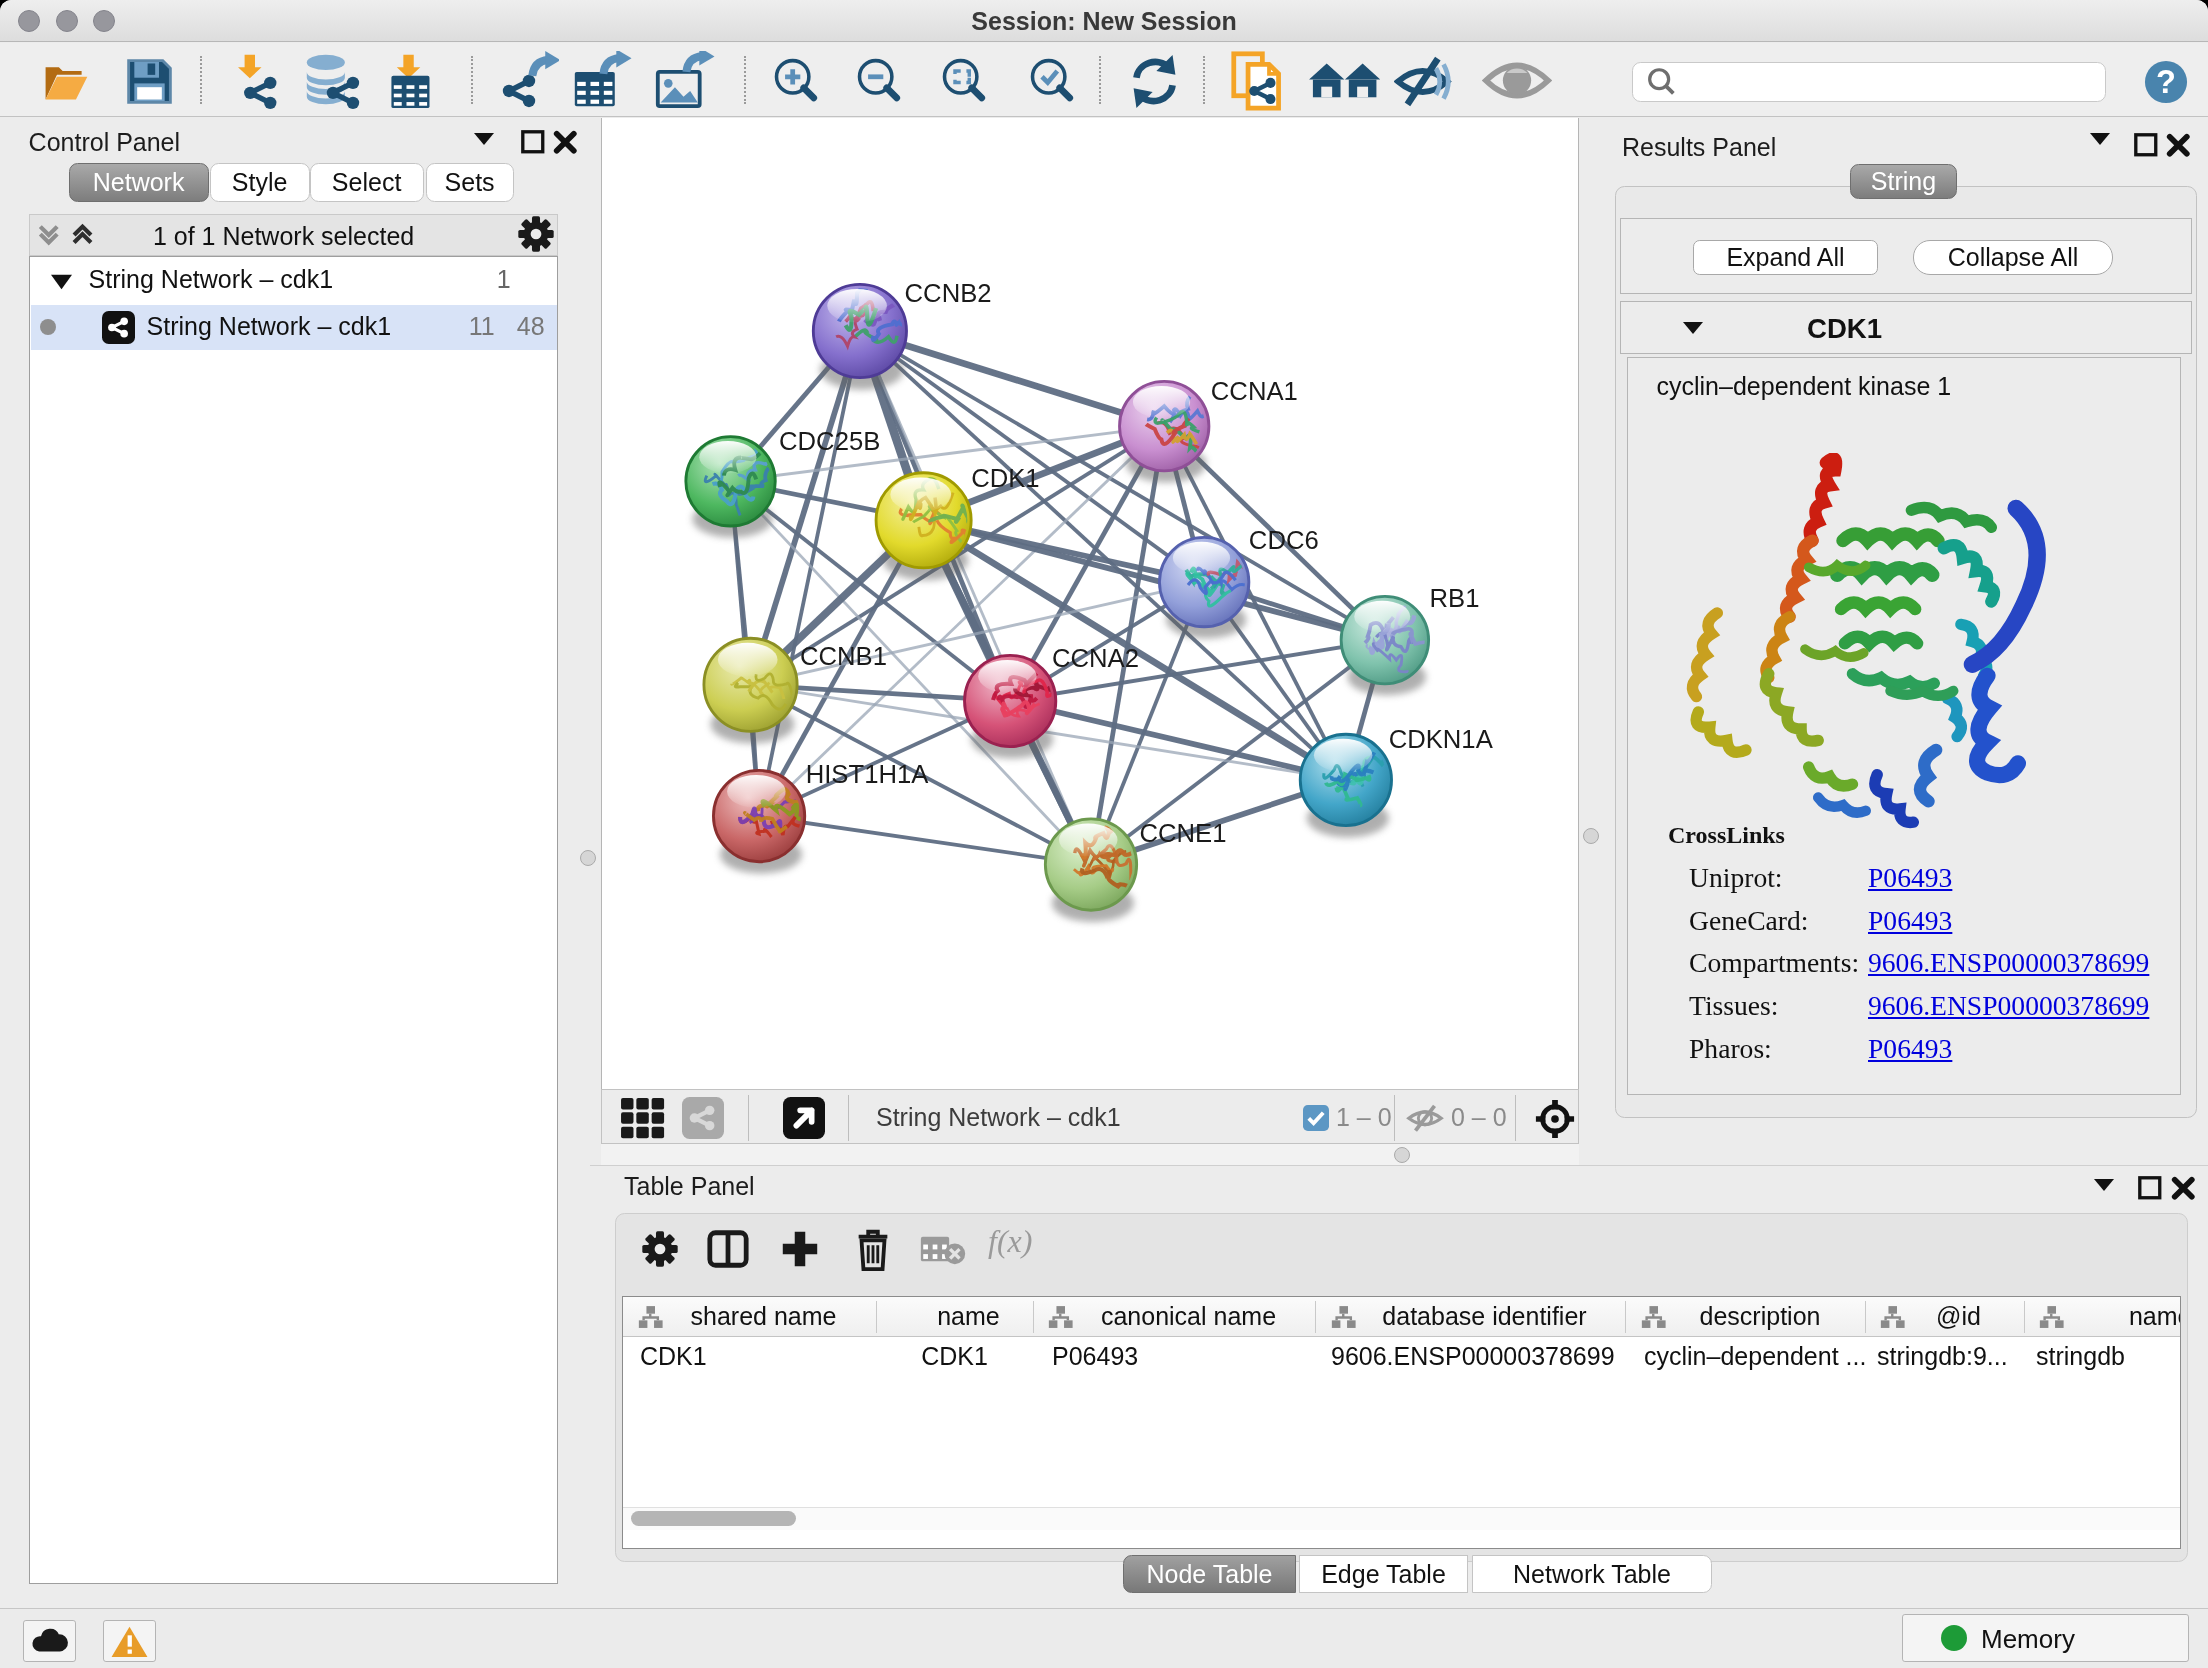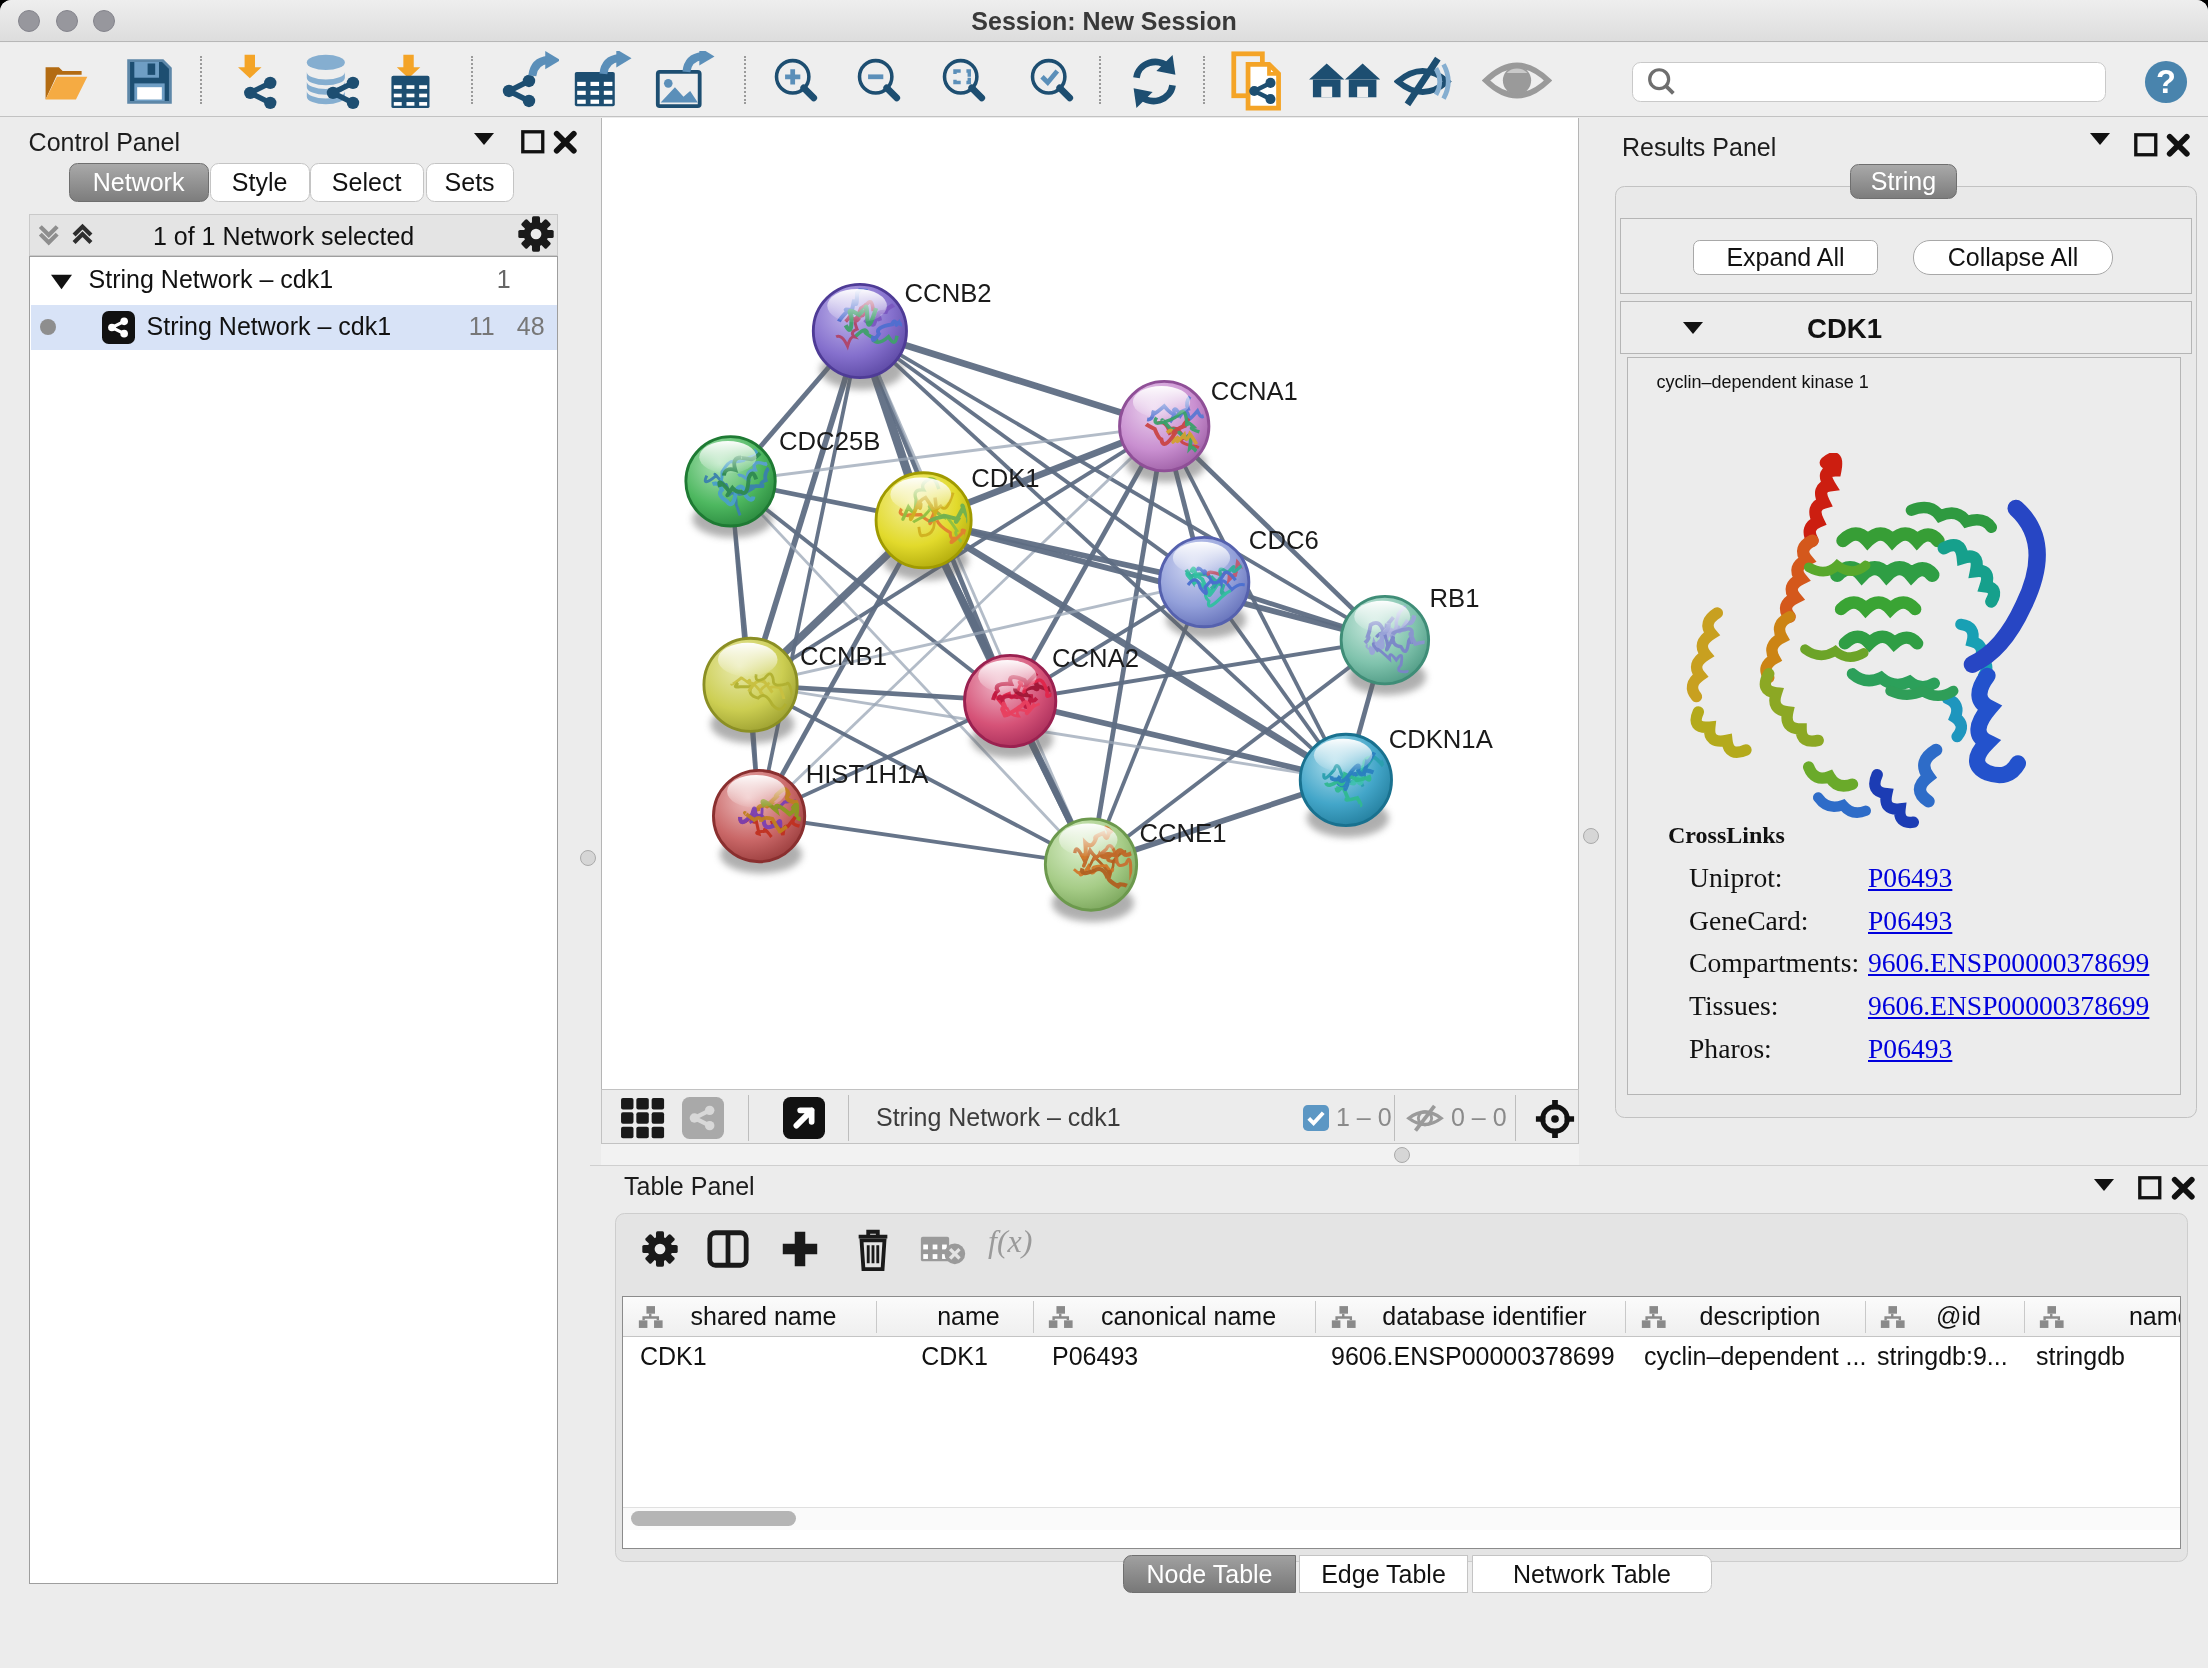--- a/index.html
+++ b/index.html
@@ -583,21 +583,21 @@
       <div class="abs" style="left:270px;top:46px;width:107px;height:35px;z-index:5;background:linear-gradient(#a9a9a9,#7d7d7d);border:1px solid #6f6f6f;border-radius:8.6px;color:#fff;font-size:25px;text-align:center;line-height:33px">String</div>
       <div class="abs" style="left:35px;top:68px;width:582px;height:932px;background:#e9e9e9;border:1px solid #c2c2c2;border-radius:9.5px"></div>
       <div class="abs" style="left:40px;top:100px;width:572px;height:76px;background:#ececec;border:1.9px solid #b5b5b5"></div>
       <div class="abs" style="left:113px;top:122px;width:185px;height:35px;background:#fff;border:1px solid #a8a8a8;border-radius:6.7px;font-size:25px;text-align:center;line-height:33px;color:#111">Expand All</div>
       <div class="abs" style="left:333px;top:122px;width:200px;height:35px;background:#fff;border:1px solid #a8a8a8;border-radius:17px;font-size:25px;text-align:center;line-height:33px;color:#111">Collapse All</div>
       <div class="abs" style="left:40px;top:183px;width:572px;height:53px;background:#ececec;border:1px solid #b5b5b5">
         <div class="ptri abs" style="left:62px;top:20px"></div>
         <div class="abs" style="left:186px;top:10.5px;font-size:27.6px;font-weight:bold;color:#111">CDK1</div>
       </div>
       <div class="abs" style="left:47px;top:239px;width:554px;height:738px;background:#ececec;border:1px solid #b5b5b5">
-        <div class="abs" style="left:28.5px;top:14.3px;font-size:18px;color:#111">cyclin–dependent kinase 1</div>
+        <div class="abs" style="left:28.5px;top:14.3px;font-size:25px;color:#111">cyclin–dependent kinase 1</div>
         <svg class="abs" style="left:38px;top:95px" width="390" height="376" viewBox="0 0 410 395">
           <g fill="none" stroke-linecap="round">
             <path d="M168 10 q14 -12 10 8 q-16 0 -6 16 q-14 2 -6 18 q-14 4 -6 20 q-14 6 -6 20" stroke="#cc1e10" stroke-width="13"></path>
             <path d="M154 92 q-16 8 -6 20 q-16 8 -6 20 q-16 8 -6 20 q-16 8 -6 20" stroke="#d4581c" stroke-width="13"></path>
             <path d="M130 172 q-16 8 -8 22 q-16 8 -8 22 q-14 8 -6 20" stroke="#cc8414" stroke-width="12"></path>
             <path d="M54 168 q-16 10 -6 22 q-16 10 -6 22 q-16 10 -6 22 q-14 10 -4 22" stroke="#c8a020" stroke-width="12"></path>
             <path d="M34 272 q-8 18 12 16 q-2 18 18 14 q2 18 20 10" stroke="#b4aa1c" stroke-width="12"></path>
             <path d="M108 232 q-10 18 8 20 q-6 18 12 20 q-4 18 14 18 q0 16 18 12" stroke="#8ca824" stroke-width="12"></path>
             <path d="M150 330 q6 16 22 10 q8 14 24 8" stroke="#6aaa2a" stroke-width="12"></path>
             <path d="M186 92 q14 -14 26 0 q14 -14 26 0 q14 -14 26 0 q12 -12 22 0" stroke="#379e36" stroke-width="14"></path>
@@ -736,13 +736,27 @@
         <div class="abs" style="left:1021px;top:45px;width:304px;text-align:left;font-size:25px;color:#111;white-space:nowrap">cyclin–dependent ...</div>
         <div class="abs" style="left:1254px;top:45px;width:304px;text-align:left;font-size:25px;color:#111;white-space:nowrap">stringdb:9...</div>
         <div class="abs" style="left:1413px;top:45px;width:304px;text-align:left;font-size:25px;color:#111;white-space:nowrap">stringdb</div>
         <div class="abs" style="left:0;top:210px;width:1559px;height:23px;background:#fafafa;border-top:1px solid #e0e0e0"></div>
         <div class="abs" style="left:7.6px;top:214px;width:165px;height:15px;background:#b5b5b5;border-radius:7.6px"></div>
       </div>
       <div class="abs" style="left:533px;top:389px;width:173px;height:38px;background:linear-gradient(#a0a0a0,#787878);border:1px solid #6f6f6f;border-radius:8.6px 0 0 8.6px;color:#fff;font-size:25px;text-align:center;line-height:36px">Node Table</div>
       <div class="abs" style="left:709px;top:389px;width:169px;height:38px;background:#fff;border:1px solid #c4c4c4;color:#111;font-size:25px;text-align:center;line-height:36px">Edge Table</div>
       <div class="abs" style="left:882px;top:389px;width:240px;height:38px;background:#fff;border:1px solid #c4c4c4;border-radius:0 8.6px 8.6px 0;color:#111;font-size:25px;text-align:center;line-height:36px">Network Table</div>
     </div>
+    <div id="statusbar">
+      <div class="statbtn" style="left:23px"><svg width="51" height="40" viewBox="0 0 54 42">
+          <path d="M16 32 a8 8 0 1 1 2 -16 a10 10 0 0 1 19 -2 a7 7 0 0 1 1 18 Z" fill="#1a1a1a"></path>
+        </svg></div>
+      <div class="statbtn" style="left:103px"><svg width="51" height="40" viewBox="0 0 54 42">
+          <path d="M27 6 L46 38 H8 Z" fill="#e89c28"></path>
+          <rect x="25" y="15" width="4.5" height="12" fill="#fff"></rect>
+          <rect x="25" y="30" width="4.5" height="4.5" fill="#fff"></rect>
+        </svg></div>
+      <div class="abs" style="left:1902px;top:4.8px;width:287px;height:48px;background:#f4f4f4;border:1px solid #b4b4b4;border-radius:2.9px">
+        <div class="abs" style="left:38px;top:10.5px;width:26px;height:26px;border-radius:50%;background:#1d9b37"></div>
+        <div class="abs" style="left:78px;top:9.5px;font-size:26px;color:#111">Memory</div>
+      </div>
+    </div>
   </div>
 
 </body></html>

